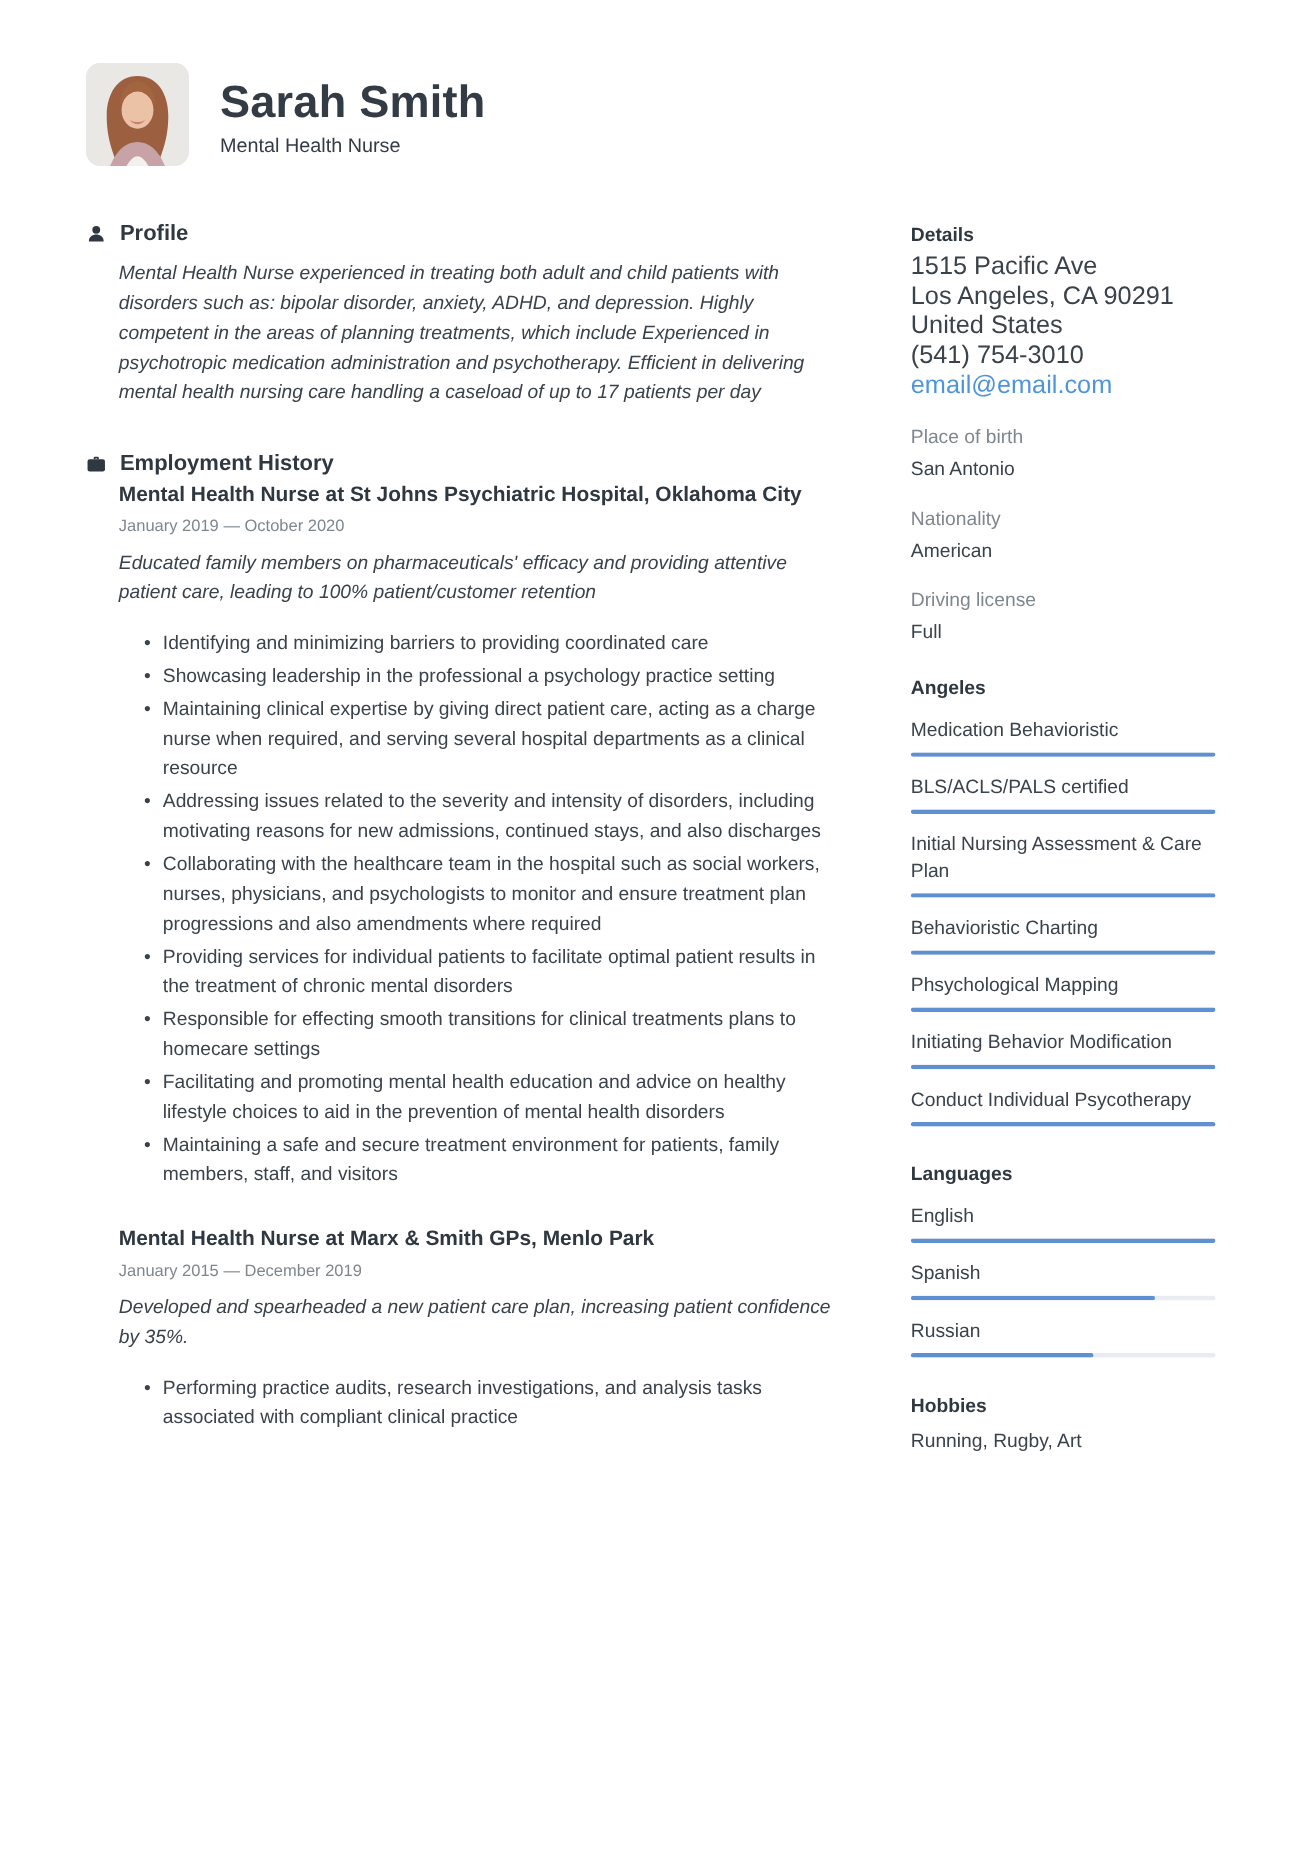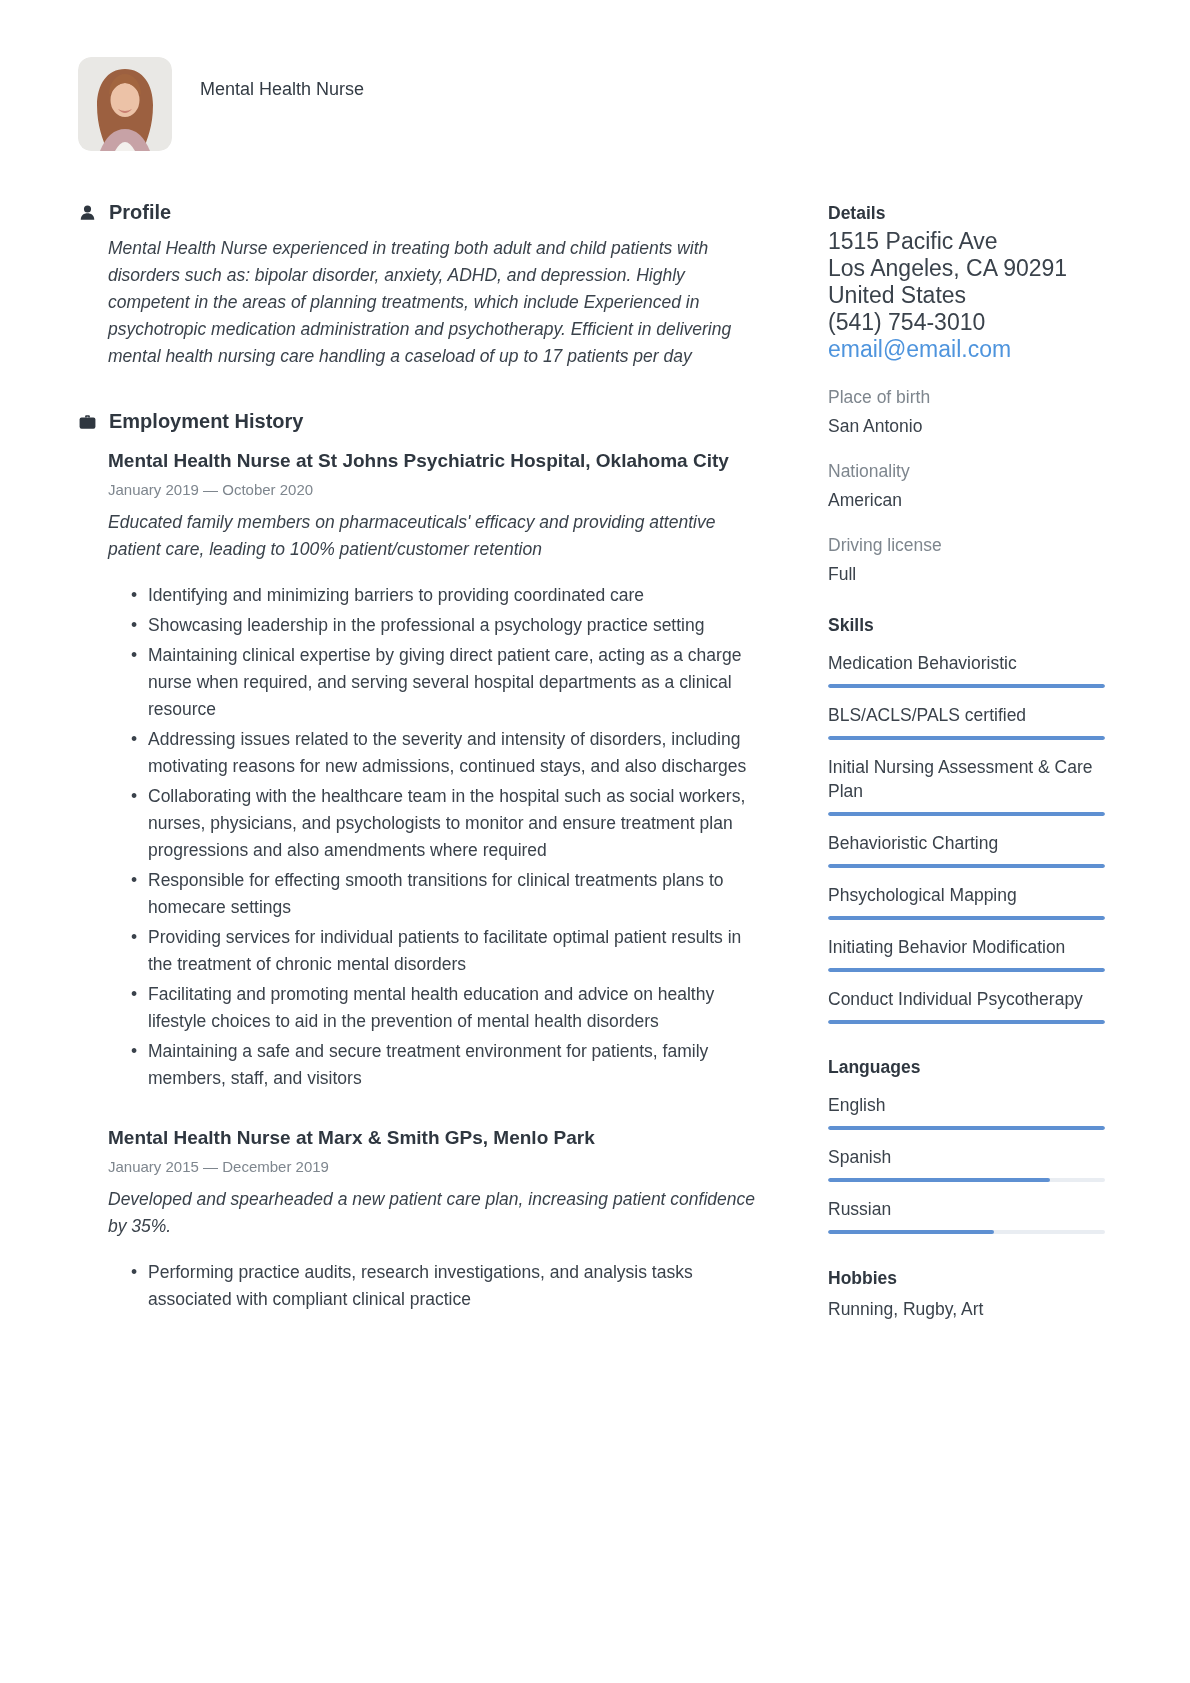--- a/index.html
+++ b/index.html
@@ -21,21 +21,21 @@
 
   
   .section-heading { display:flex; align-items:center; gap:12px; font-size:20px; font-weight:700; color:#2f3740; }
   .section-heading svg { display:block; }
 
   .profile-section { margin-top:50px; }
   .profile-text { margin:11px 0 0 30px; width:650px; font-size:17.5px; font-style:italic; line-height:27px; color:#3a424b; }
 
   .employment-section { margin-top:40px; }
   .job { margin-left:30px; }
-  .job-1 { margin-top:14px; }
+  .job-1 { margin-top:3px; }
   .job-2 { margin-top:32px; }
   .job-title { font-size:19px; font-weight:700; color:#2f3740; line-height:27px; }
   .job-dates { font-size:15px; color:#7e868e; margin-top:7px; }
   .job-summary { font-size:17.5px; font-style:italic; line-height:27px; margin-top:11px; }
   ul.bullets { list-style:none; margin:19px 0 0 0; padding:0; }
   ul.bullets li { position:relative; padding-left:40px; font-size:17.5px; line-height:27px; margin-bottom:3px; }
   ul.bullets li::before { content:"\2022"; position:absolute; left:23px; top:0; color:#3a424b; }
 
   
   .sb-heading { font-size:17.5px; font-weight:700; color:#2f3740; }
@@ -66,20 +66,21 @@
         <rect width="94" height="94" rx="13" fill="#e9e8e5"></rect>
         <path d="M47 12 C29 12 19 28 19 48 C19 70 25 82 29 94 L65 94 C69 82 75 70 75 48 C75 28 65 12 47 12 Z" fill="#9c6040"></path>
         <path d="M22 94 Q31 72 47 72 Q63 72 72 94 Z" fill="#c7a2a6"></path>
         <path d="M37 94 Q47 76 57 94 Z" fill="#f3f1ee"></path>
         <ellipse cx="47" cy="43" rx="14.5" ry="17" fill="#ecc2a7"></ellipse>
         <path d="M31 38 C31 24 40 17 47 17 C54 17 63 24 63 38 Q55 26 47 26 Q39 26 31 38 Z" fill="#a2653f"></path>
         <path d="M40 52 Q47 56 54 52 Q47 60 40 52 Z" fill="#c97f72"></path>
       </svg>
     </div>
     <div class="id-block">
+      <div class="name">Sarah Smith</div>
       <div class="job-subtitle">Mental Health Nurse</div>
     </div>
   </div>
 
   <div class="profile-section">
     <div class="section-heading">
       <svg width="19" height="19" viewBox="0 0 24 24">
         <circle cx="12" cy="7.5" r="4.5" fill="#2f3740"></circle>
         <path d="M3.5 21 C3.5 15.5 7.5 13 12 13 C16.5 13 20.5 15.5 20.5 21 Z" fill="#2f3740"></path>
       </svg>
@@ -100,22 +101,22 @@
     <div class="job job-1">
       <div class="job-title">Mental Health Nurse at St Johns Psychiatric Hospital, Oklahoma City</div>
       <div class="job-dates">January 2019 — October 2020</div>
       <div class="job-summary">Educated family members on pharmaceuticals' efficacy and providing attentive patient care, leading to 100% patient/customer retention</div>
       <ul class="bullets">
           <li>Identifying and minimizing barriers to providing coordinated care</li>
           <li>Showcasing leadership in the professional a psychology practice setting</li>
           <li>Maintaining clinical expertise by giving direct patient care, acting as a charge nurse when required, and serving several hospital departments as a clinical resource</li>
           <li>Addressing issues related to the severity and intensity of disorders, including motivating reasons for new admissions, continued stays, and also discharges</li>
           <li>Collaborating with the healthcare team in the hospital such as social workers, nurses, physicians, and psychologists to monitor and ensure treatment plan progressions and also amendments where required</li>
+          <li>Providing services for individual patients to facilitate optimal patient results in the treatment of chronic mental disorders</li>
           <li>Responsible for effecting smooth transitions for clinical treatments plans to homecare settings</li>
-          <li>Providing services for individual patients to facilitate optimal patient results in the treatment of chronic mental disorders</li>
           <li>Facilitating and promoting mental health education and advice on healthy lifestyle choices to aid in the prevention of mental health disorders</li>
           <li>Maintaining a safe and secure treatment environment for patients, family members, staff, and visitors</li>
         </ul>
     </div>
 
     <div class="job job-2">
       <div class="job-title">Mental Health Nurse at Marx &amp; Smith GPs, Menlo Park</div>
       <div class="job-dates">January 2015 — December 2019</div>
       <div class="job-summary">Developed and spearheaded a new patient care plan, increasing patient confidence by 35%.</div>
       <ul class="bullets">
@@ -140,21 +141,21 @@
   <div class="sb-label">Place of birth</div>
   <div class="sb-value">San Antonio</div>
 
   <div class="sb-label">Nationality</div>
   <div class="sb-value">American</div>
 
   <div class="sb-label">Driving license</div>
   <div class="sb-value">Full</div>
 
   <div class="skills-block">
-    <div class="sb-heading">Skills</div>
+    <div class="sb-heading">Angeles</div>
     <div>
         <div class="skill">
         <div class="bar-label">Medication Behavioristic</div>
         <div class="bar-track">
           <div class="bar-fill" style="width: 100%;"></div>
         </div>
       </div>
         <div class="skill">
         <div class="bar-label">BLS/ACLS/PALS certified</div>
         <div class="bar-track">

